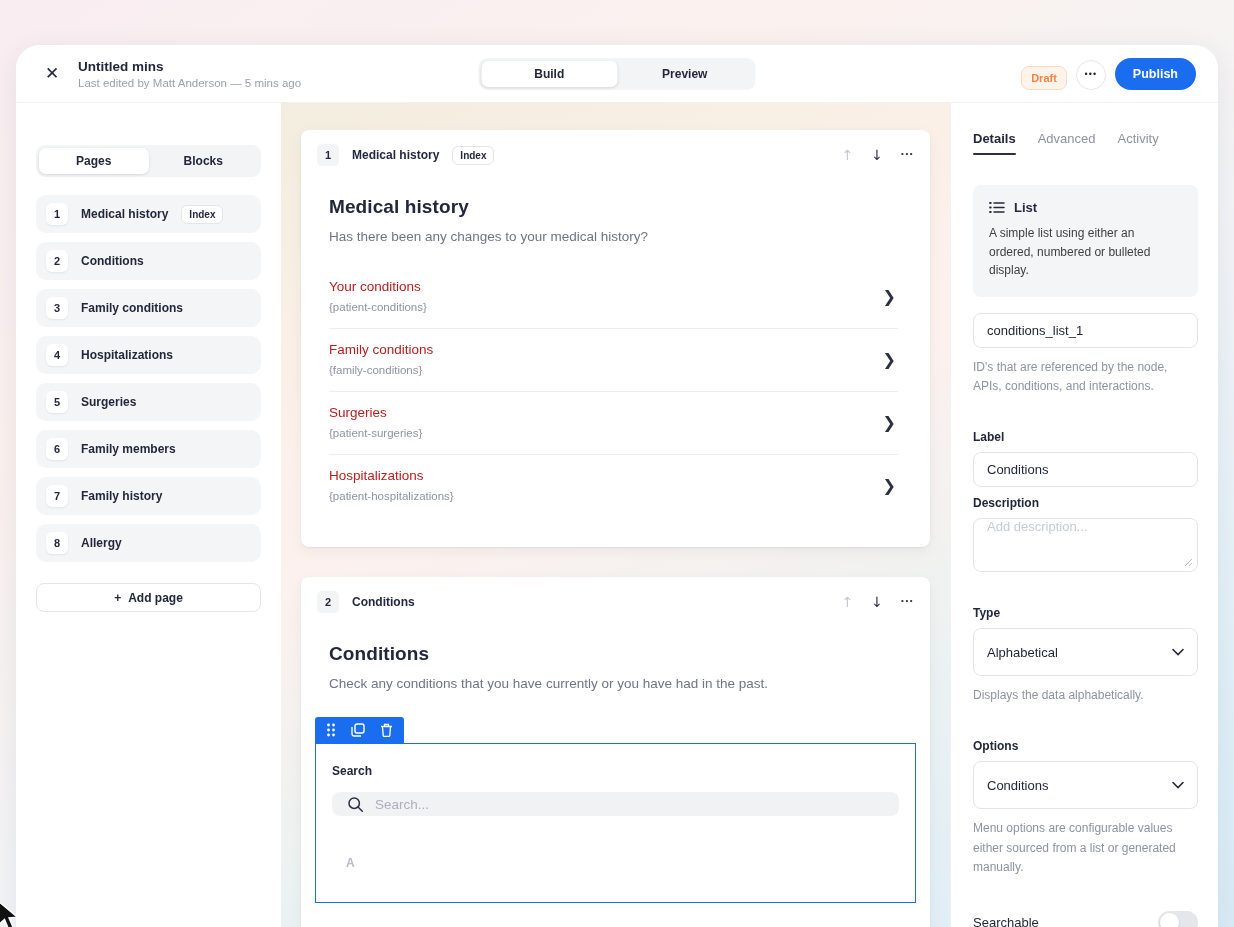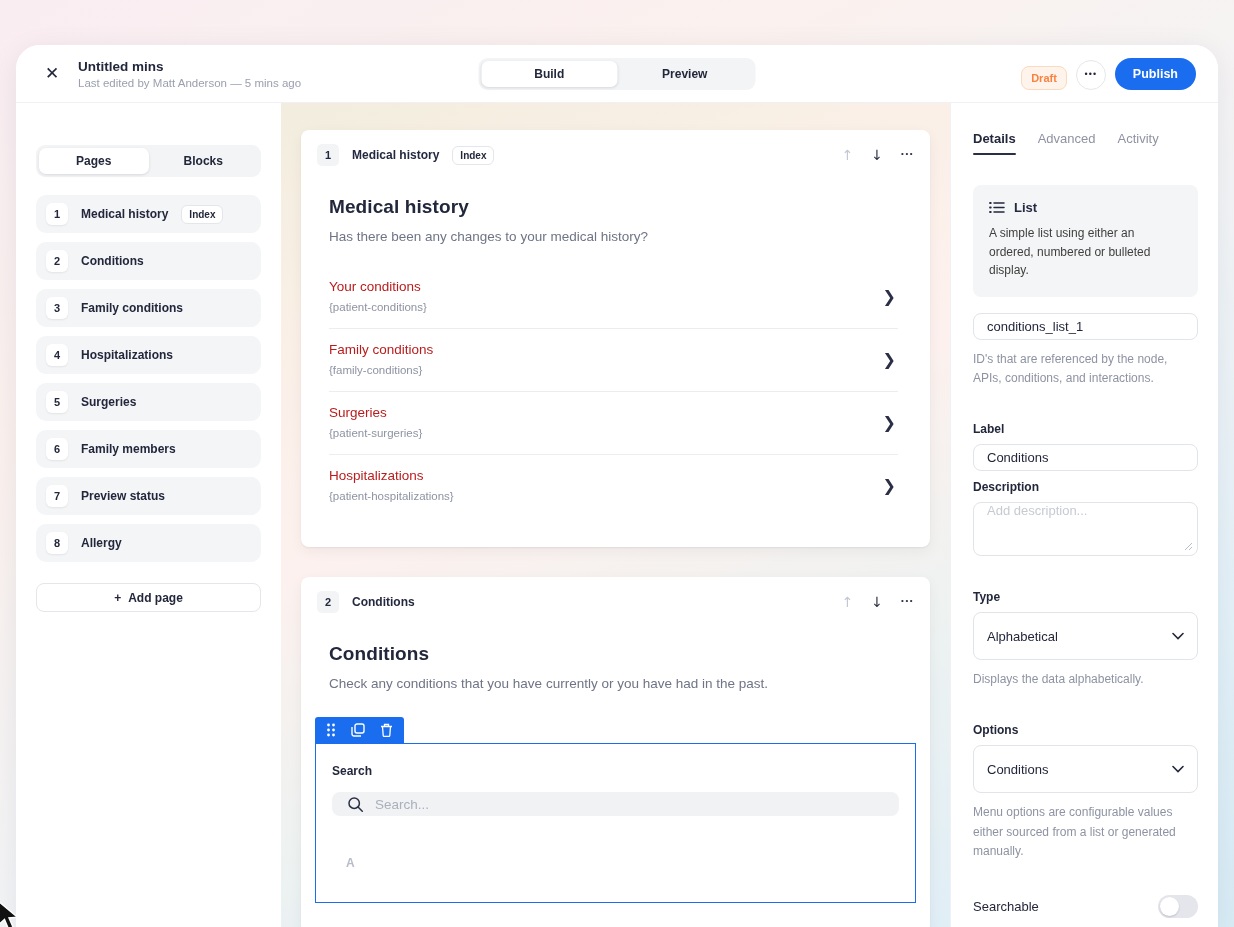--- a/index.html
+++ b/index.html
@@ -129,21 +129,21 @@
   }
   .insp-tabs { display:flex; gap:22px; }
   .insp-tab { font-size:13px; color:#8e93a3; cursor:pointer; padding-bottom:9px; position:relative; }
   .insp-tab.active { color:#23273b; font-weight:bold; }
   .insp-tab.active::after { content:""; position:absolute; left:0; right:0; bottom:0; height:2px; background:#2a2f45; border-radius:1px; }
   .type-card { margin-top:30px; background:#f4f5f6; border-radius:8px; padding:15px 16px 17px; }
   .type-card-head { display:flex; align-items:center; gap:9px; }
   .type-card-title { font-size:13px; font-weight:bold; }
   .type-card-desc { font-size:12px; color:#404040; margin-top:9px; line-height:1.55; }
   .text-input {
-    width:100%; height:27px; border:1px solid #e1e4e8; border-radius:8px; background:#fff;
+    width:100%; height:35px; border:1px solid #e1e4e8; border-radius:8px; background:#fff;
     font-size:13px; color:#23273b; padding:0 13px; font-family:inherit; outline:none;
   }
   .id-input { margin-top:16px; }
   .help-text { font-size:12px; color:#8e93a3; margin-top:10px; line-height:1.6; }
   .field-label { font-size:12px; font-weight:bold; color:#23273b; }
   .mt-lg { margin-top:34px; } .mt-md { margin-top:9px; } .mt-sm { margin-top:8px; }
   .desc-wrap { position:relative; }
   textarea.text-area {
     width:100%; height:54px; border:1px solid #e1e4e8; border-radius:8px; background:#fff;
     font-size:13px; padding:0 13px; font-family:inherit; resize:none; outline:none; display:block;
@@ -222,21 +222,21 @@
         <div class="page-item">
           <span class="page-num">5</span>
           <span class="page-label">Surgeries</span>
         </div>
         <div class="page-item">
           <span class="page-num">6</span>
           <span class="page-label">Family members</span>
         </div>
         <div class="page-item">
           <span class="page-num">7</span>
-          <span class="page-label">Preview status</span>
+          <span class="page-label">Family history</span>
         </div>
         <div class="page-item">
           <span class="page-num">8</span>
           <span class="page-label">Allergy</span>
         </div>
       </div>
       <button class="add-page-btn">
         <span>+</span>
         <span>Add page</span>
       </button>

